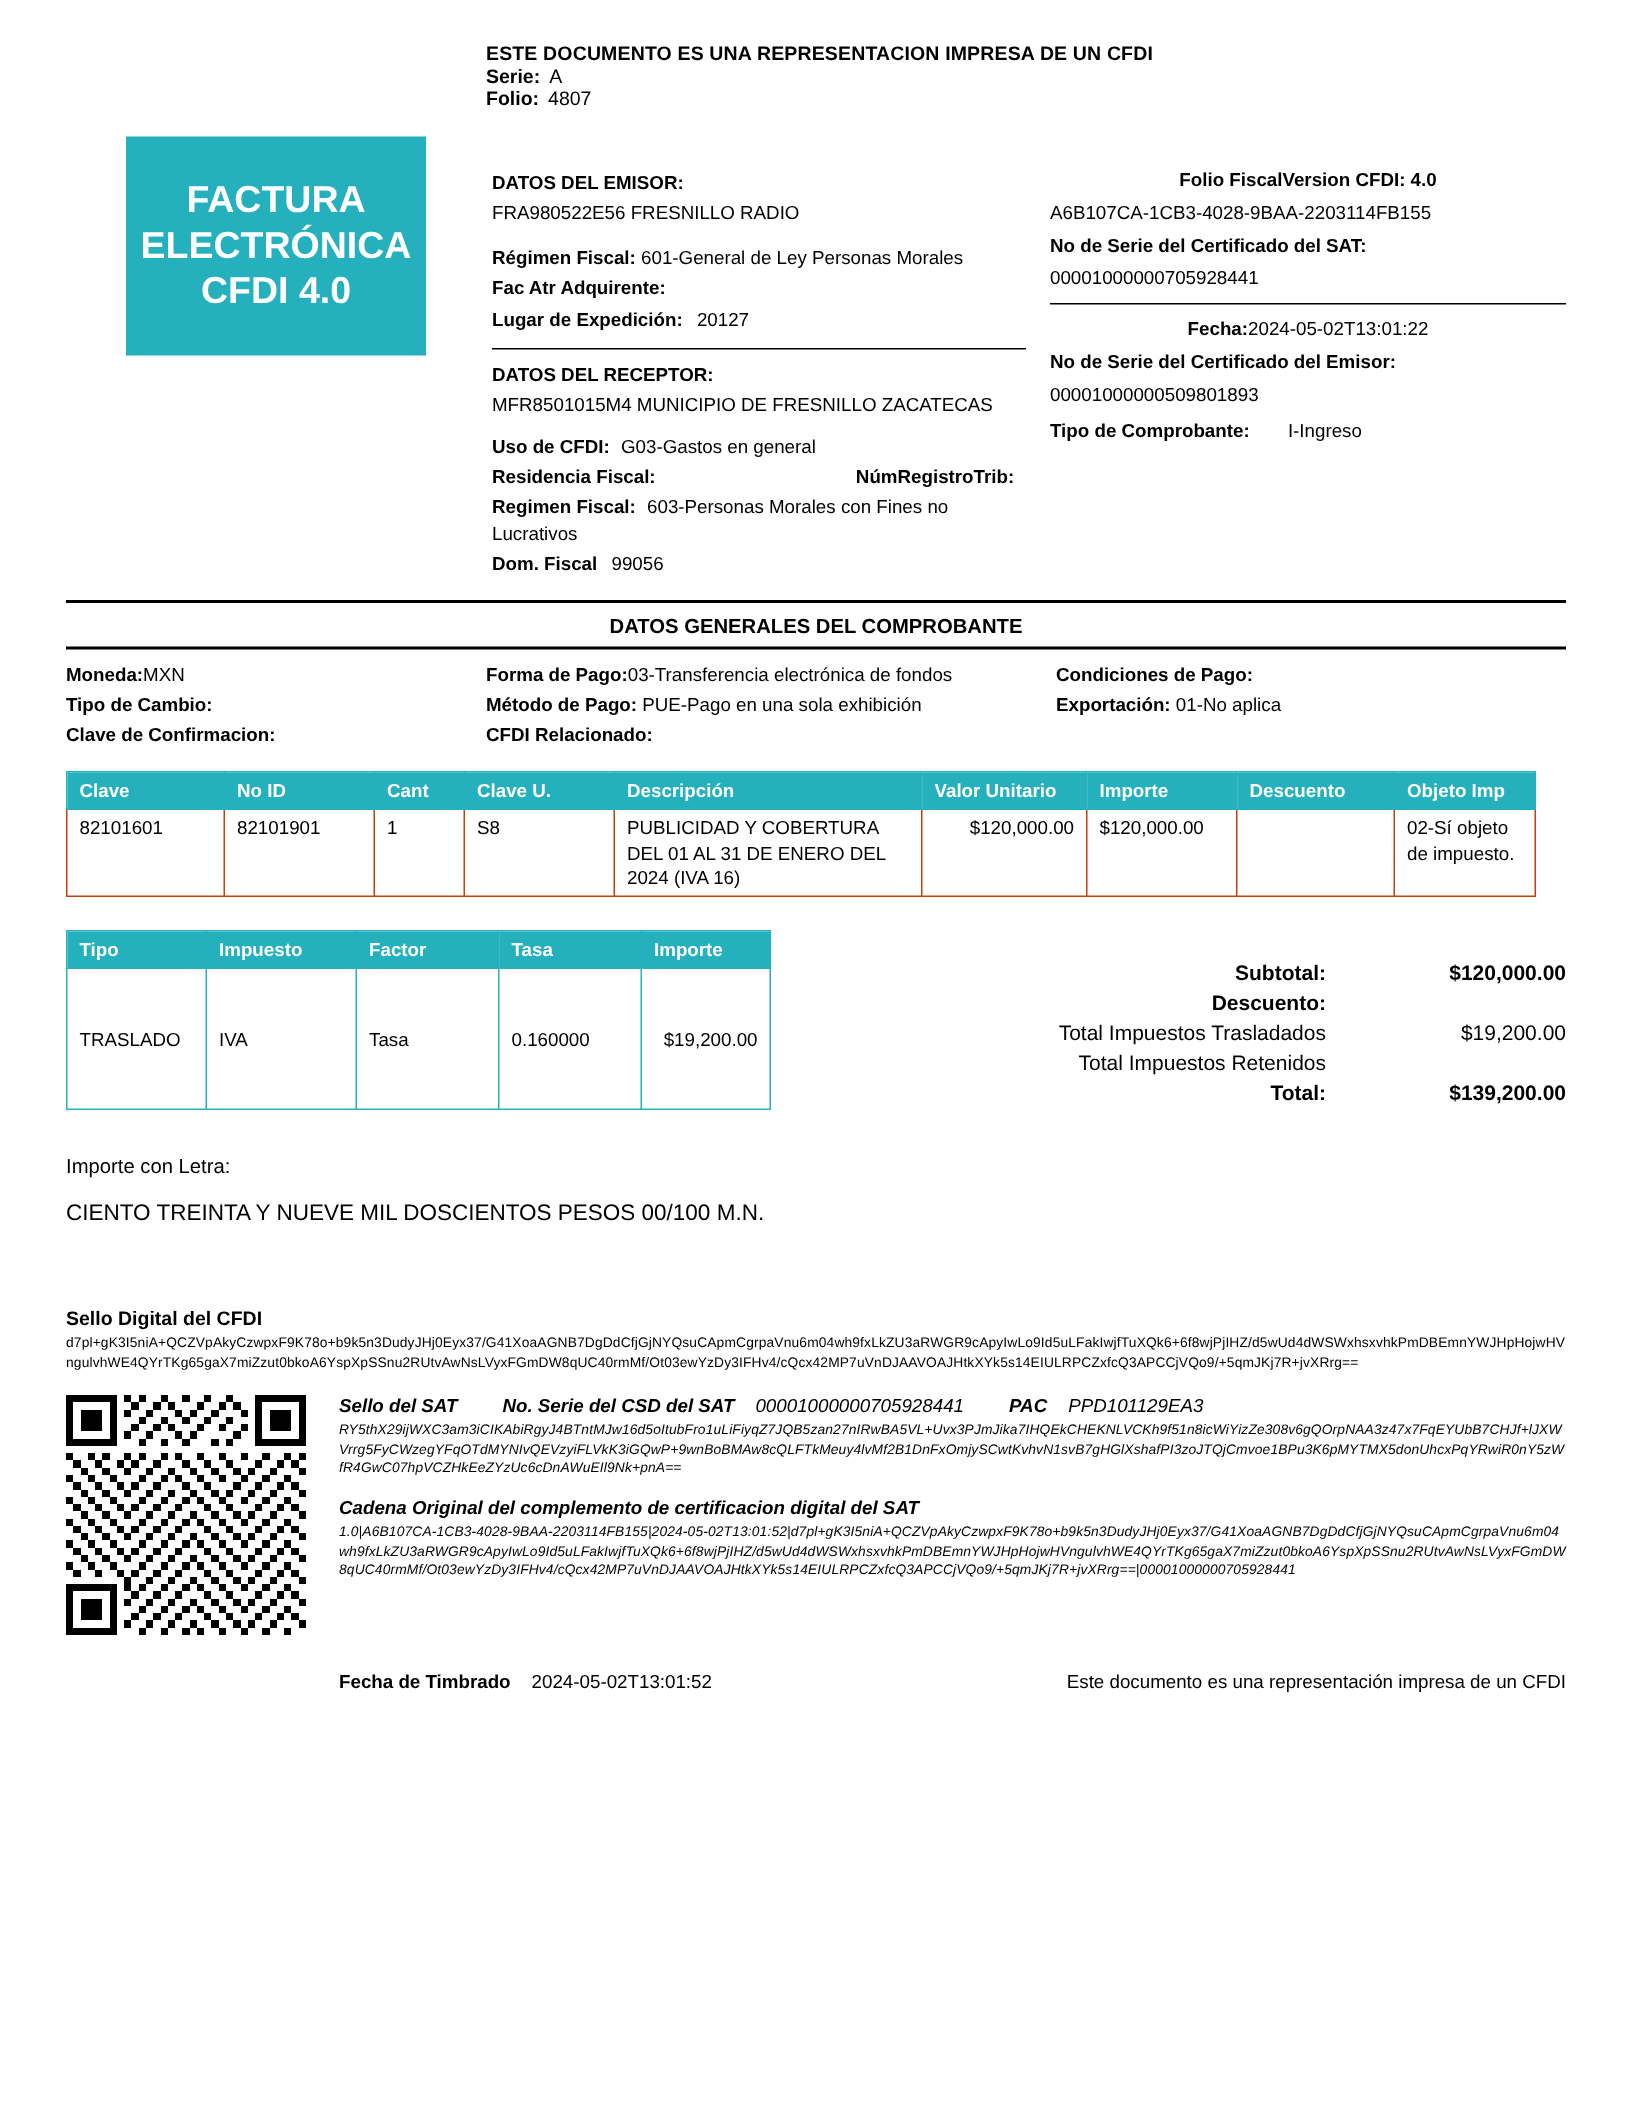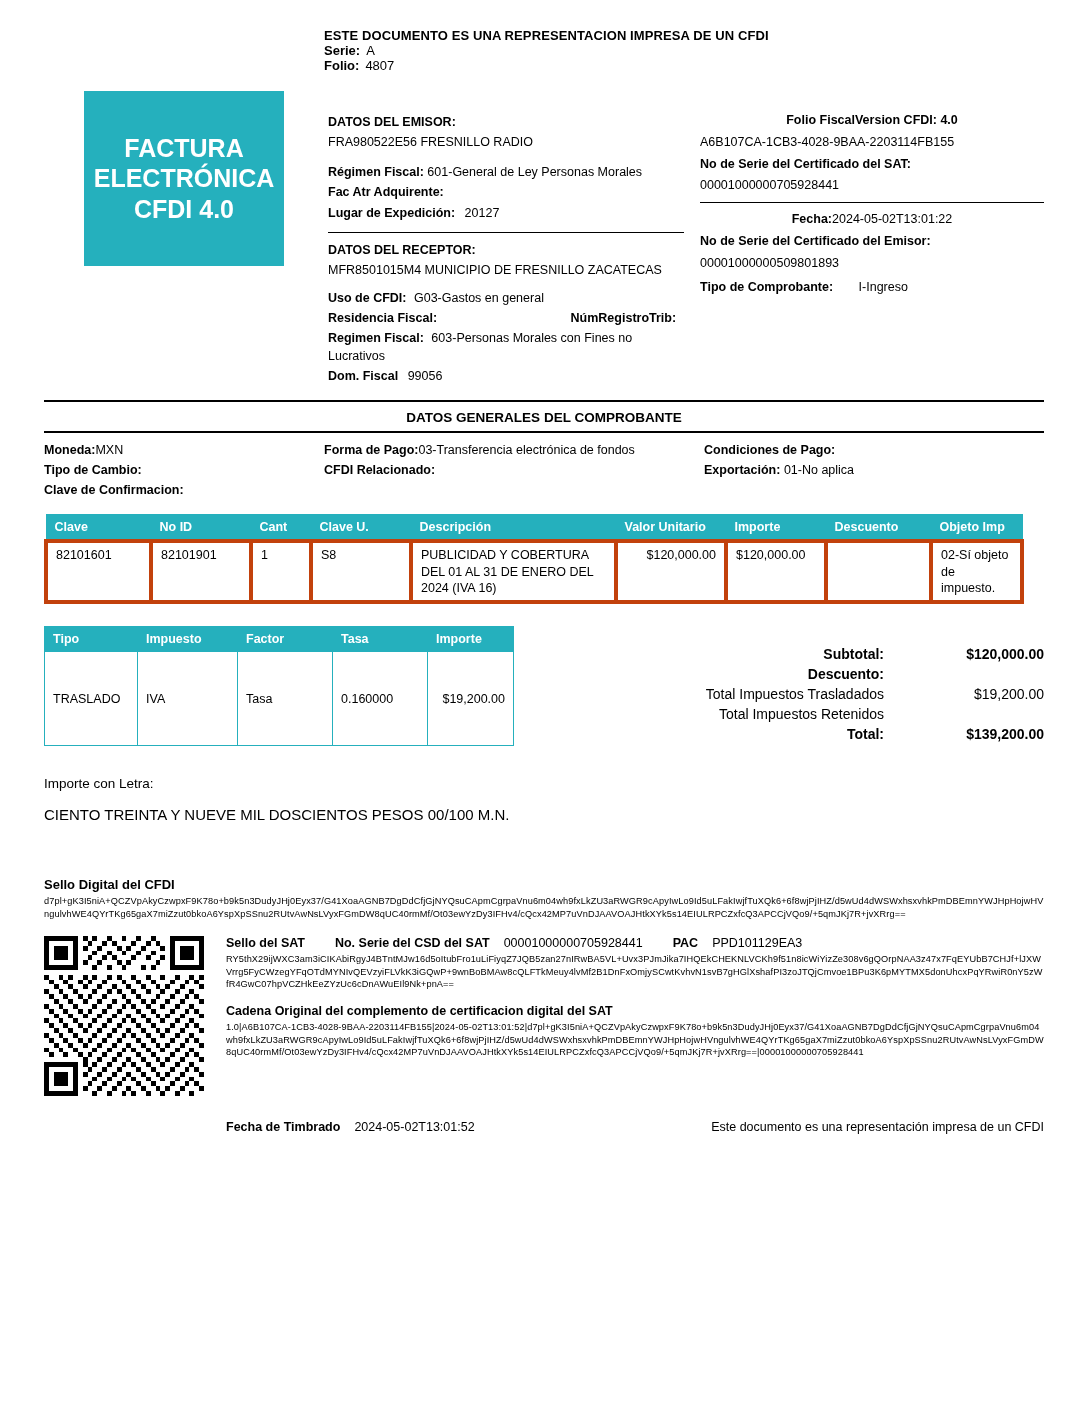--- a/index.html
+++ b/index.html
@@ -23,21 +23,21 @@
   }
   .top-line .doc-note { margin-left: 280px; font-weight: bold; letter-spacing: 0.1px; }
   .top-line .serie { margin-left: 44px; font-weight: bold; }
   .top-line .serie .val { font-weight: normal; margin-left: 6px; }
   .top-line .folio { margin-left: 44px; font-weight: bold; }
   .top-line .folio .val { font-weight: normal; margin-left: 6px; }
 
   
   .upper { display: flex; margin-top: 18px; }
   .logo-box {
-    width: 200px; height: 175px;
+    width: 200px; height: 146px;
     background: #25b0bd;
     color: #ffffff;
     display: flex; flex-direction: column;
     align-items: center; justify-content: center;
     text-align: left;
     font-weight: bold;
     font-size: 25px;
     line-height: 1.22;
     margin-left: 40px;
     flex: 0 0 200px;
@@ -70,21 +70,21 @@
   .dgc-col.c3 { flex: 1; }
 
   
   table { border-collapse: collapse; }
   .concept-table { width: 980px; margin-top: 14px; font-size: 12.5px; }
   .concept-table th {
     background: #25b0bd; color: #fff; font-weight: bold;
     text-align: left; padding: 5px 8px; border: 1px solid #25b0bd;
     white-space: nowrap;
   }
-  .concept-table td { border: 4px solid #c2410c; padding: 4px 8px; vertical-align: top; line-height: 1.3; }
+  .concept-table td { border: 1px solid #c2410c; padding: 4px 8px; vertical-align: top; line-height: 1.3; }
   .num { text-align: right; }
 
   
   .mid { display: flex; margin-top: 22px; }
   .tax-table { font-size: 12.5px; width: 470px; }
   .tax-table th {
     background: #25b0bd; color: #fff; font-weight: bold; text-align: left;
     padding: 5px 8px; border: 1px solid #25b0bd; margin-left: 44px;
   }
   .tax-table td { border: 1px solid #25b0bd; padding: 4px 8px; }
@@ -97,21 +97,21 @@
   .letra-lbl { margin-top: 30px; font-size: 13.5px; }
   .letra-val { margin-top: 14px; font-size: 15px; line-height: 1.35; max-width: 640px; }
 
   
   .sello-wrap { margin-top: 52px; }
   .sello-title { font-weight: bold; font-size: 13px; }
   .mono-block {
     font-size: 9.2px; line-height: 1.35; word-break: break-all;
     margin-top: 3px; letter-spacing: 0.1px;
   }
-  .qr-row { display: flex; margin-top: 16px; }
+  .qr-row { display: flex; margin-top: 16px; font-style: italic; }
   .qr { width: 160px; height: 160px; flex: 0 0 160px; margin-left: 0; }
   .qr-right { flex: 1; padding-left: 22px; }
   .sat-head { display: flex; align-items: baseline; font-size: 12.5px; font-weight: bold; gap: 14px; flex-wrap: wrap; }
   .sat-head .nm { font-weight: normal; }
   .cadena-title { font-weight: bold; font-size: 12.5px; margin-top: 14px; }
   .foot-row { display: flex; align-items: baseline; margin-top: 24px; padding-left: 182px; font-size: 12.5px; }
   .foot-row .fl { font-weight: bold; }
   .foot-row .fv { margin-left: 14px; }
   .foot-row .fr { margin-left: auto; }
 </style>
@@ -195,20 +195,21 @@
   <div class="dgc-sep2"></div>
 
   <div class="dgc-grid">
     <div class="dgc-col c1">
       <div><span class="lbl">Moneda:</span><span>MXN</span></div>
       <div><span class="lbl">Tipo de Cambio:</span><span></span></div>
       <div><span class="lbl">Clave de Confirmacion:</span><span></span></div>
     </div>
     <div class="dgc-col c2">
       <div><span class="lbl">Forma de Pago:</span><span>03-Transferencia electrónica de fondos</span></div>
+      <div><span class="lbl">Método de Pago:</span><span> PUE-Pago en una sola exhibición</span></div>
       <div><span class="lbl">CFDI Relacionado:</span><span></span></div>
     </div>
     <div class="dgc-col c3">
       <div><span class="lbl">Condiciones de Pago:</span><span></span></div>
       <div><span class="lbl">Exportación:</span><span> 01-No aplica</span></div>
     </div>
   </div>
 
   <table class="concept-table">
     <thead>

